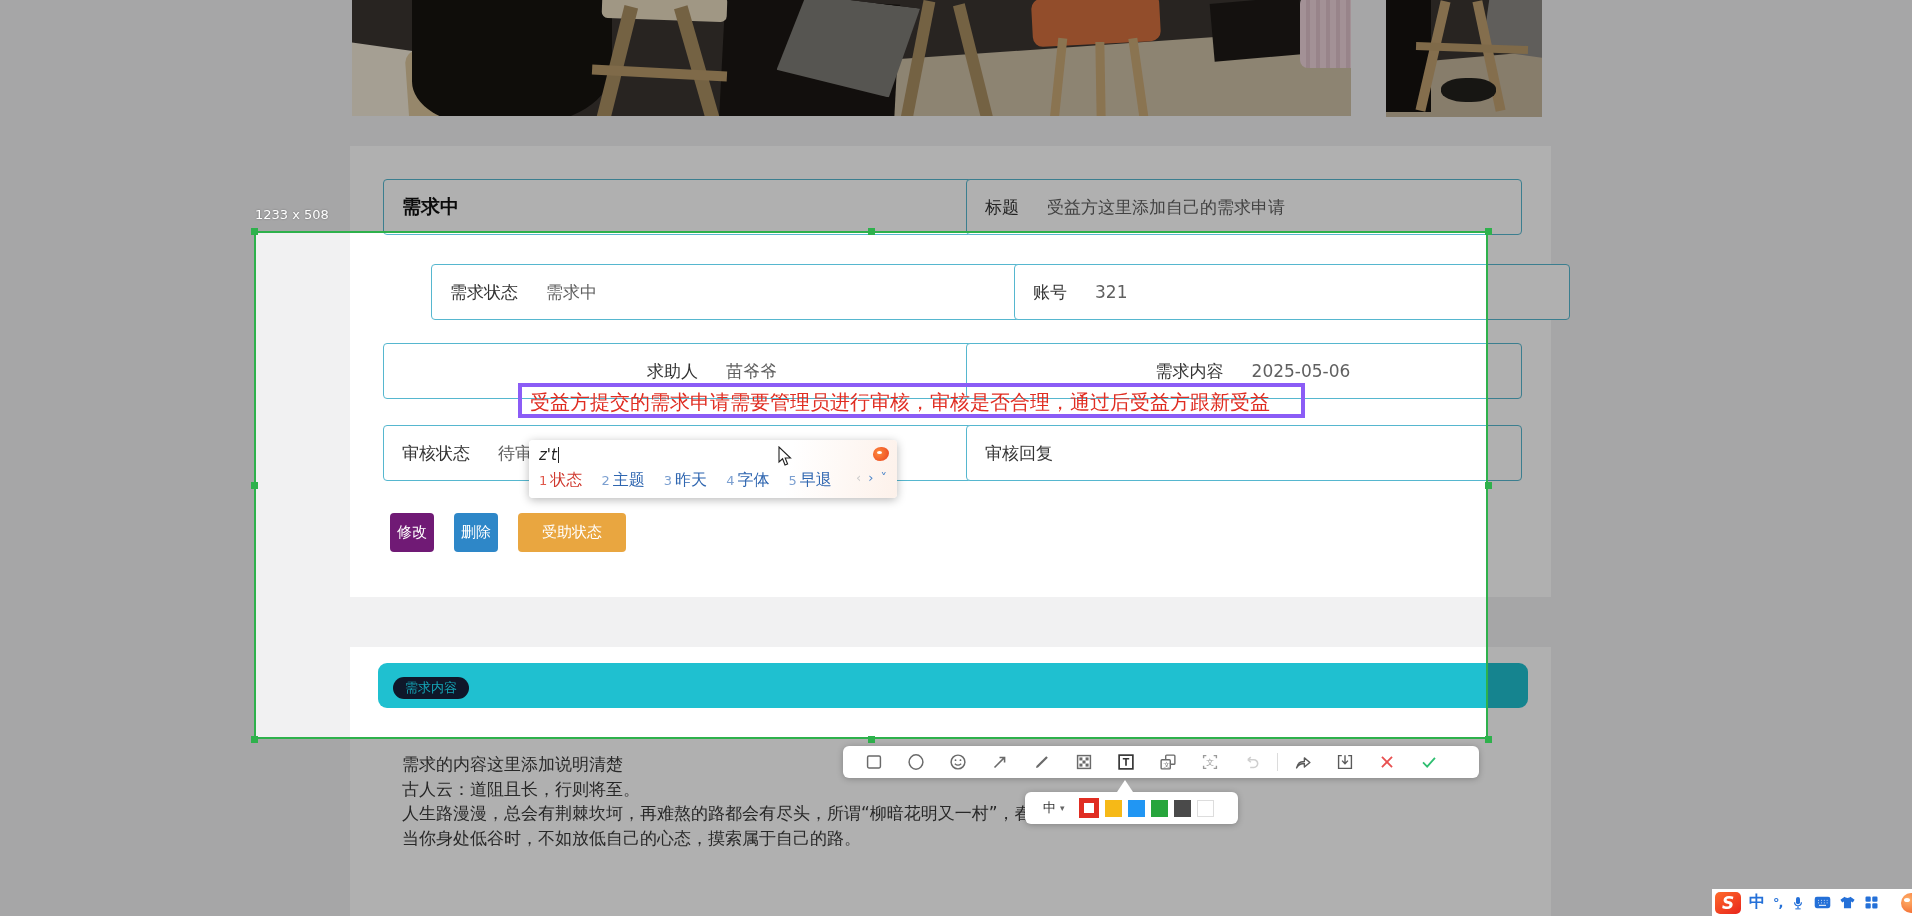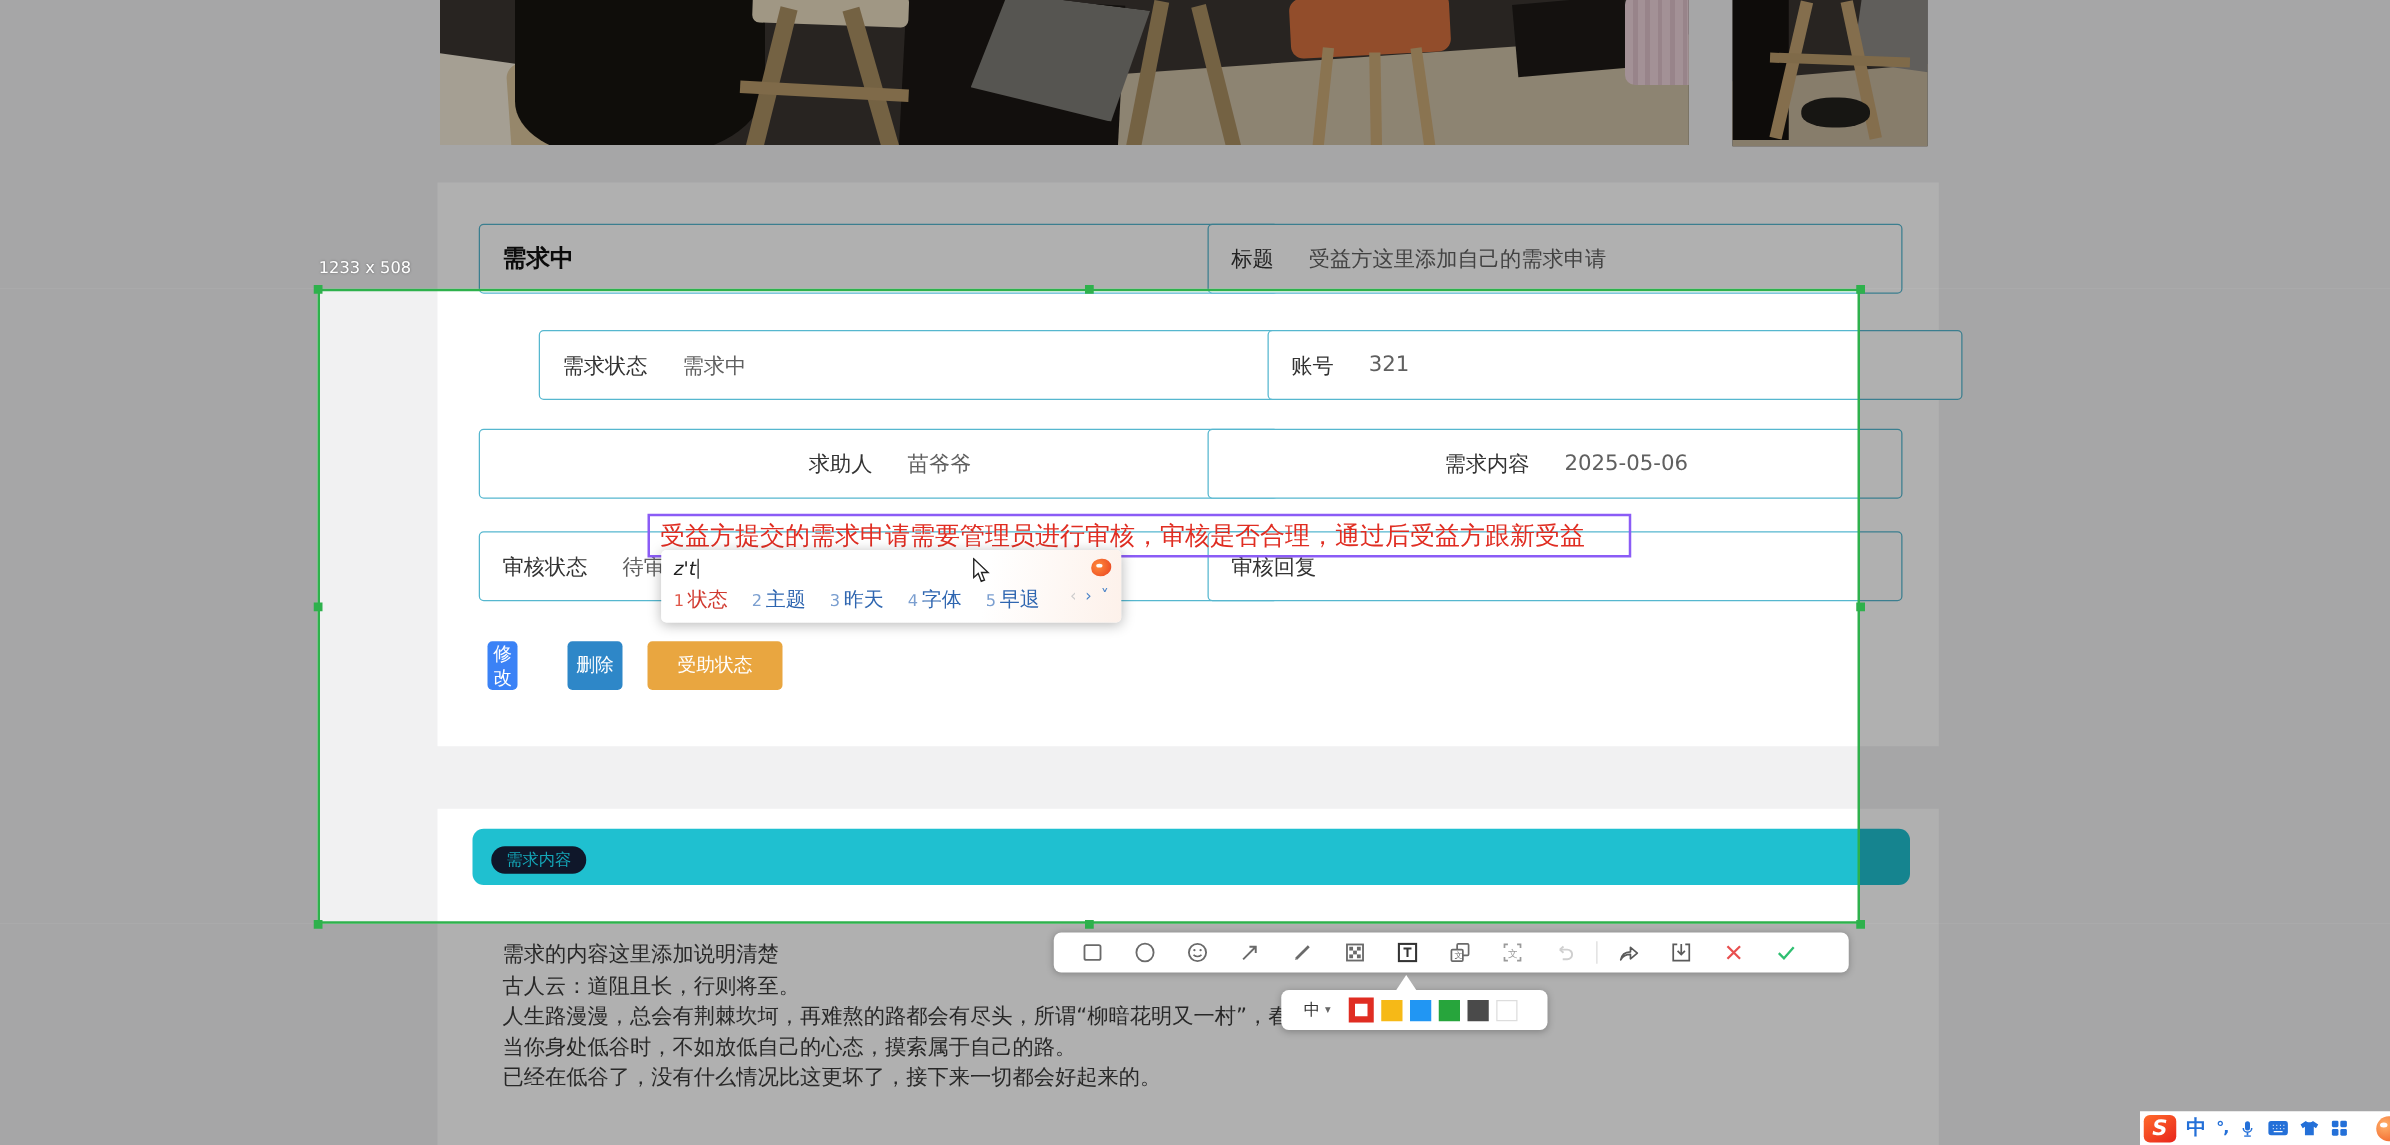--- a/index.html
+++ b/index.html
@@ -20,41 +20,41 @@
   
   .field { position:absolute; width:560px; height:56px; border:1.5px solid #56b7cf; border-radius:4px; background:#fff; display:flex; align-items:center; padding-left:18px; }
   .field .lbl { font-size:17px; color:#333; }
   .field .val { font-size:17px; color:#606060; margin-left:28px; }
   .field.title-field .val { margin-left:0; font-weight:bold; color:#111; font-size:19px; }
   .col-l { left:383px; width:640px; }
   .col-r { left:966px; width:556px; }
   .row0 { top:179px; } .row1 { top:264px;margin-left:48px; } .row2 { top:343px;justify-content:center; } .row3 { top:425px; }
 
   .btn { position:absolute; top:513px; height:39px; border:none; border-radius:4px; color:#fff; font-size:15px; font-family:inherit; display:flex; align-items:center; justify-content:center; cursor:pointer; }
-  #btn-edit   { left:390px; width:24px;  background:#3b82f6; }
+  #btn-edit   { left:390px; width:44px;  background:#701a75; }
   #btn-delete { left:454px; width:44px;  background:#2e87c8; }
   #btn-status { left:518px; width:108px; background:#e9a640; }
 
   
   #content-bar { position:absolute; left:378px; top:663px; width:1150px; height:45px; background:#1fc0d0; border-radius:9px; }
   #content-pill { position:absolute; left:15px; top:14px; height:22px; padding:0 12px; background:#0f172a; border-radius:11px; display:flex; align-items:center; font-size:13px; color:#14a7b8; }
   .content-lines { position:absolute; left:402px; top:752px; width:1100px; font-size:17px; color:#3a3a3a; line-height:24.6px; }
 
   
   .dim { position:absolute; background:rgba(0,0,0,0.31); z-index:10; }
   #dim-top    { left:0; top:0; width:1912px; height:231px; }
   #dim-left   { left:0; top:231px; width:254px; height:508px; }
   #dim-right  { left:1488px; top:231px; width:424px; height:508px; }
   #dim-bottom { left:0; top:739px; width:1912px; height:177px; }
 
   #sel-rect { position:absolute; left:254px; top:231px; width:1234px; height:508px; border:2px solid #2eb14c; z-index:11; }
   .handle { position:absolute; width:7px; height:7px; background:#2eb14c; z-index:12; }
   #size-label { position:absolute; left:255px; top:207px; color:#fff; font-size:13px; z-index:12; text-shadow:0 0 2px rgba(0,0,0,.4); }
 
-  #red-note { position:absolute; left:518px; top:383px; width:787px; height:35px; border:2px solid #8b5cf6; color:#e02d22; font-size:20px; line-height:31px; padding-left:8px; white-space:nowrap; overflow:hidden; z-index:13;margin-top:28px; }
+  #red-note { position:absolute; left:518px; top:383px; width:787px; height:35px; border:4px solid #8b5cf6; color:#e02d22; font-size:20px; line-height:31px; padding-left:8px; white-space:nowrap; overflow:hidden; z-index:13; }
 
   
   #snip-toolbar { position:absolute; left:843px; top:746px; width:636px; height:32px; background:#fff; border-radius:6px; box-shadow:0 1px 6px rgba(0,0,0,.25); display:flex; align-items:center; padding:0 10px; z-index:20; }
   .tool { width:42px; height:32px; display:flex; align-items:center; justify-content:center; cursor:pointer; }
   .tool svg { display:block; }
   .tb-divider { width:1px; height:18px; background:#dcdcdc; margin:0 4px; }
   #notch { position:absolute; left:1117px; top:780px; width:0; height:0; border-left:8px solid transparent; border-right:8px solid transparent; border-bottom:12px solid #fff; z-index:21; }
 
   
   #color-bar { position:absolute; left:1025px; top:792px; width:213px; height:32px; background:#fff; border-radius:6px; box-shadow:0 1px 6px rgba(0,0,0,.25); display:flex; align-items:center; padding:0 10px; z-index:20; }
@@ -168,21 +168,20 @@
 <div id="content-bar">
   <div id="content-pill">
     <span>需求内容</span>
   </div>
 </div>
 <div class="content-lines">
   <div>需求的内容这里添加说明清楚</div>
   <div>古人云：道阻且长，行则将至。</div>
   <div>人生路漫漫，总会有荆棘坎坷，再难熬的路都会有尽头，所谓“柳暗花明又一村”，春天</div>
   <div>当你身处低谷时，不如放低自己的心态，摸索属于自己的路。</div>
-  <div>已经在低谷了，没有什么情况比这更坏了，接下来一切都会好起来的。</div>
 </div>
 
 <div id="dim-top" class="dim"></div>
 <div id="dim-left" class="dim"></div>
 <div id="dim-right" class="dim"></div>
 <div id="dim-bottom" class="dim"></div>
 
 <div id="sel-rect"></div>
 <div class="handle" style="left:251px;top:228px;"></div>
 <div class="handle" style="left:868px;top:228px;"></div>

